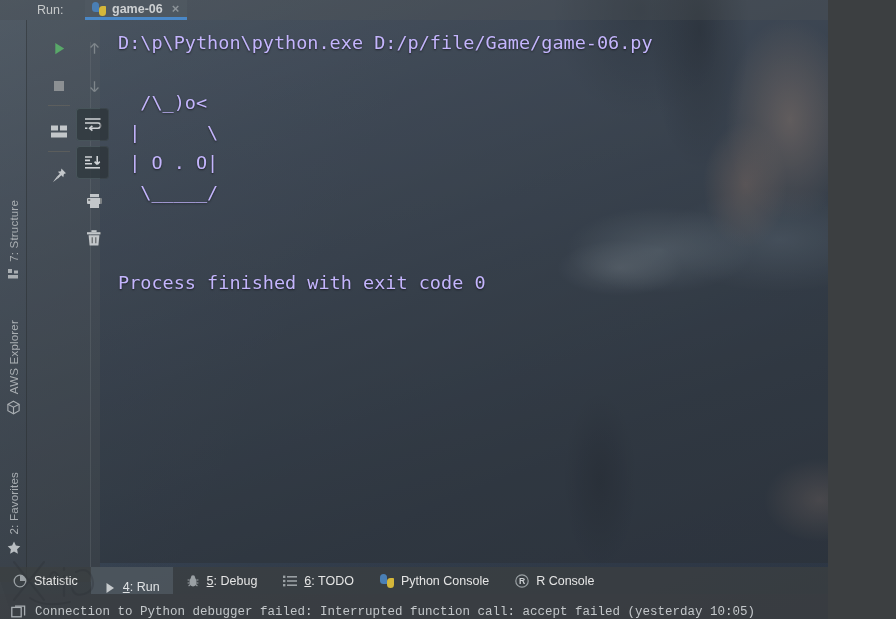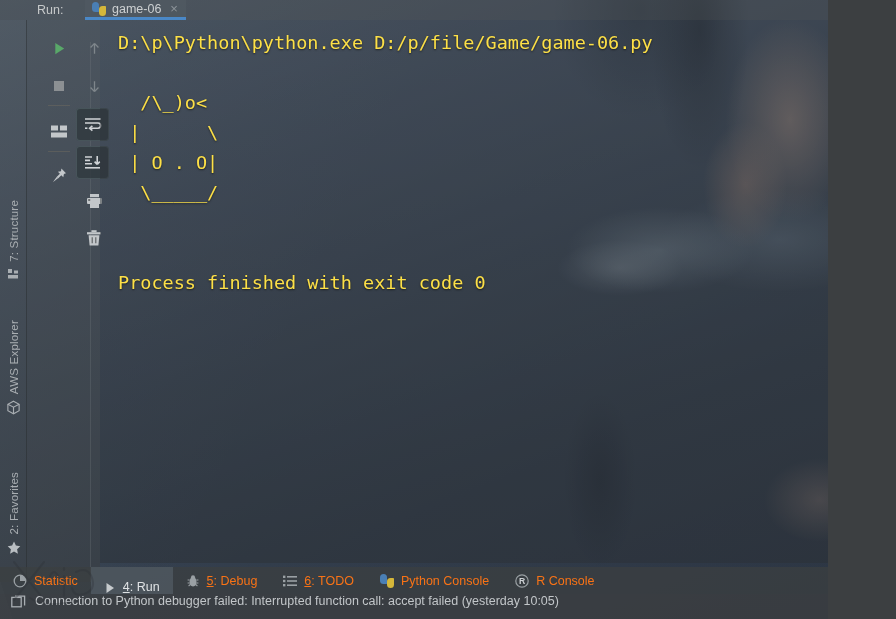--- a/index.html
+++ b/index.html
@@ -62,20 +62,21 @@
     position: absolute; left: 37px; top: 3px;
     font-size: 12.5px; color: #c6c9ca;
   }
   #runtab {
     position: absolute; left: 85px; top: 0; height: 20px;
     display: flex; align-items: center; gap: 6px;
     padding: 0 8px 0 7px;
     background: rgba(81,90,99,0.72);
     border-bottom: 3px solid #4a88c7;
     box-sizing: border-box;
+    font-weight: bold;
   }
   #runtab .tablabel { font-size: 12.5px; color: #cdd0d2; }
   #runtab .closex { color: #8d9499; font-size: 13px; margin-left: 3px; }
   .pyicon { width: 14px; height: 14px; position: relative; display:inline-block; }
   .pyicon i { position: absolute; display: block; }
   .pyicon .b {
     width: 7px; height: 10px; left: 0; top: 0;
     background: #4a7fb5; border-radius: 4px 4px 1px 4px;
   }
   .pyicon .y {
@@ -129,49 +130,50 @@
   #console {
     left: 100px; top: 20px; width: 796px; height: 543px;
     background: rgba(43,47,52,0.46);
     overflow: hidden;
   }
   #consoletext {
     position: absolute; left: 18px; top: 8px;
     font-family: "DejaVu Sans Mono", "Liberation Mono", monospace;
     font-size: 18.5px;
     line-height: 30px;
-    color: #fde047;
+    color: #c4b5fd;
     white-space: pre;
     text-shadow: 0 1px 2px rgba(0,0,0,0.55);
   }
 
   
   #bottombar {
     left: 0; top: 567px; width: 896px; height: 27px;
     background: rgba(60,63,65,0.74);
     display: flex; align-items: center;
   }
   .bwtab {
     height: 27px;
     display: flex; align-items: center; gap: 7px;
     padding: 0 13px;
     font-size: 12.5px;
-    color: #f97316;
+    color: #e5e5e5;
     box-sizing: border-box;
   }
   .bwtab.sel { background: rgba(81,90,99,0.78); color: #dfe2e4; align-items: flex-end; }
   .bwtab u { text-decoration: underline; }
 
   
   #statusbar {
     left: 0; top: 594px; width: 896px; height: 25px;
     background: rgba(60,63,65,0.80);
-    display: flex; align-items: flex-start; gap: 9px;
+    display: flex; align-items: flex-end; gap: 9px;
     padding-left: 11px;
     box-sizing: border-box;
+    font-family: Liberation Mono, monospace;
   }
   #statusbar .msg { font-size: 12.5px; color: #c2c6c9; }
 
   
   svg { display: block; }
   .watermark {
     position: absolute; left: 6px; top: 558px;
     width: 130px; height: 48px;
     opacity: 0.30; pointer-events: none;
   }

